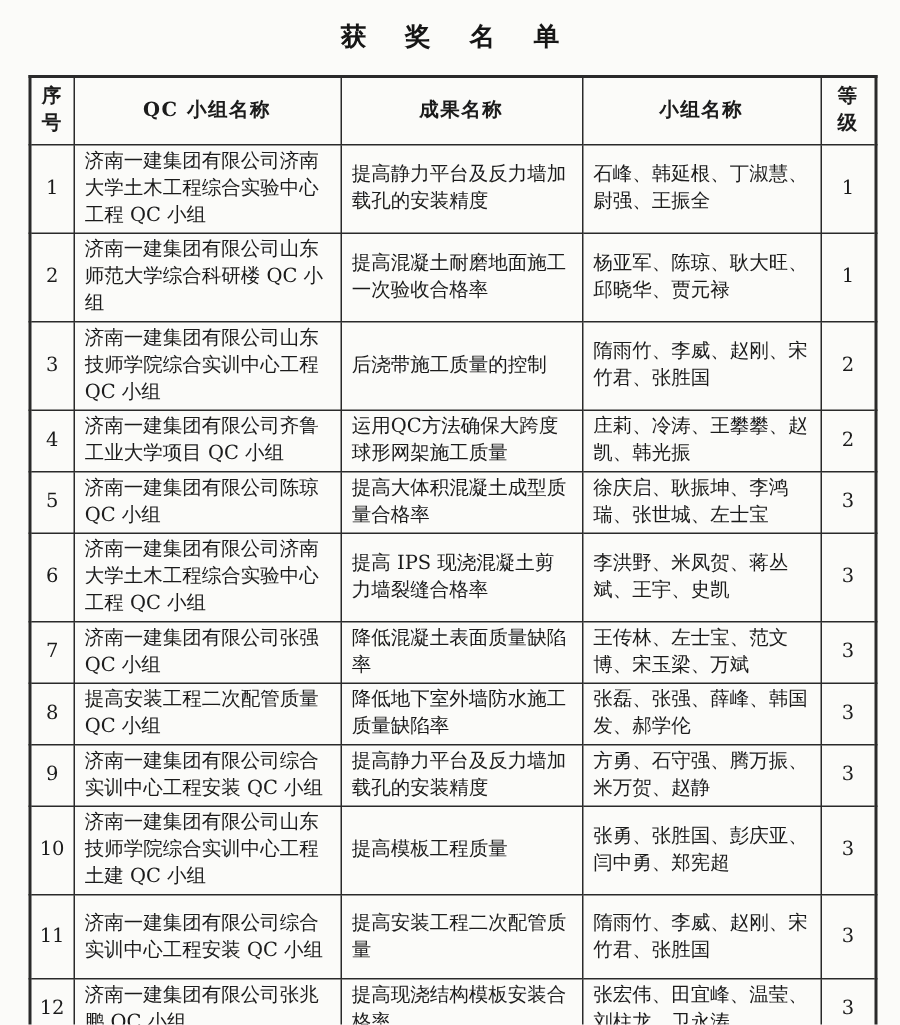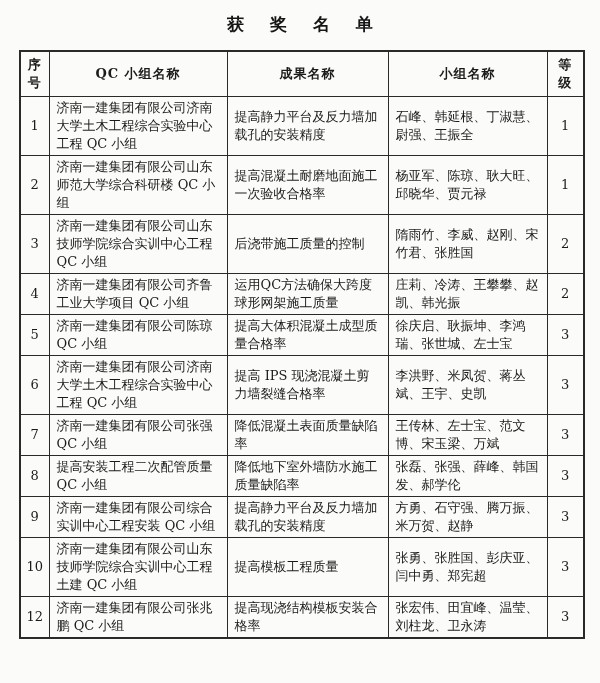--- a/index.html
+++ b/index.html
@@ -155,20 +155,27 @@
         <td>方勇、石守强、腾万振、米万贺、赵静</td>
         <td class="c">3</td>
       </tr>
       <tr class="h3">
         <td class="c">10</td>
         <td>济南一建集团有限公司山东技师学院综合实训中心工程土建 QC 小组</td>
         <td>提高模板工程质量</td>
         <td>张勇、张胜国、彭庆亚、闫中勇、郑宪超</td>
         <td class="c">3</td>
       </tr>
+      <tr class="h3">
+        <td class="c">11</td>
+        <td>济南一建集团有限公司综合实训中心工程安装 QC 小组</td>
+        <td>提高安装工程二次配管质量</td>
+        <td>隋雨竹、李威、赵刚、宋竹君、张胜国</td>
+        <td class="c">3</td>
+      </tr>
       <tr class="h2">
         <td class="c">12</td>
         <td>济南一建集团有限公司张兆鹏 QC 小组</td>
         <td>提高现浇结构模板安装合格率</td>
         <td>张宏伟、田宜峰、温莹、刘柱龙、卫永涛</td>
         <td class="c">3</td>
       </tr>
     </tbody>
   </table>
 </div>

